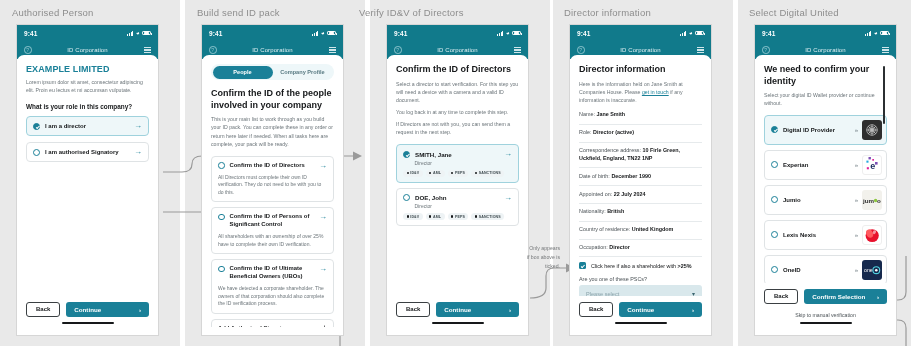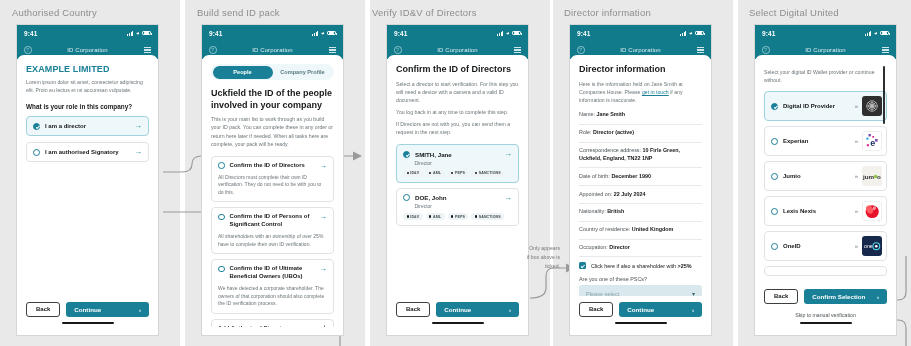--- a/index.html
+++ b/index.html
@@ -153,23 +153,23 @@
   <svg class="conn" viewBox="0 0 911 346">
     <path d="M163 172 H182 Q192 172 192 164 Q192 156 202 156 H353" fill="none" stroke="#9a9a9a" stroke-width="1.2"></path>
     <polygon points="353,151.5 362,156 353,160.5" fill="#9a9a9a"></polygon>
     <path d="M163 212 H330 Q340 212 340 222 V346" fill="none" stroke="#9a9a9a" stroke-width="1.2"></path>
     <path d="M530 298 Q546 298 546 288 V276 Q546 268 554 268 H566" fill="none" stroke="#9a9a9a" stroke-width="1.2"></path>
     <polygon points="566,263.5 575,268 566,272.5" fill="#9a9a9a"></polygon>
     <path d="M884 300 H898 Q906 300 906 292 V256" fill="none" stroke="#9a9a9a" stroke-width="1.2"></path>
     <path d="M884 320 H898 Q906 320 906 328 V346" fill="none" stroke="#9a9a9a" stroke-width="1.2"></path>
   </svg>
 
-  <div class="col-title" style="left:12px">Authorised Country</div>
+  <div class="col-title" style="left:12px">Authorised Person</div>
   <div class="col-title" style="left:197px">Build send ID pack</div>
-  <div class="col-title" style="left:372px">Verify ID&amp;V of Directors</div>
+  <div class="col-title" style="left:359px">Verify ID&amp;V of Directors</div>
   <div class="col-title" style="left:564px">Director information</div>
   <div class="col-title" style="left:749px">Select Digital United</div>
 
   <div class="phone" style="left:16px">
     <div class="status">
       <span class="status-time">9:41</span>
       <span class="status-icons">
         <span class="sig">
             <i></i>
             <i></i>
@@ -239,21 +239,21 @@
           <i></i>
           <i></i>
         </span>
     </div>
     <div class="screen">
       <div class="scroll">
         <div class="tabs">
           <div class="tab active">People</div>
           <div class="tab">Company Profile</div>
         </div>
-        <div class="h-dark">Uckfield the ID of the people involved in your company</div>
+        <div class="h-dark">Confirm the ID of the people involved in your company</div>
         <div class="p-small" style="margin-bottom:8px">This is your main list to work through as you build your ID pack. You can complete these in any order or return here later if needed.  When all tasks here are complete, your pack will be ready.</div>
 
         <div class="task">
           <div class="task-head">
             <span class="ring"></span>
             <span class="task-title">Confirm the ID of Directors</span>
             <span class="arrow-r">→</span>
           </div>
           <div class="task-desc">All Directors must complete their own ID verification. They do not need to be with you to do this.</div>
         </div>
@@ -460,20 +460,21 @@
       <span class="circ-q">?</span>
       <span class="nav-title">ID Corporation</span>
       <span class="burger">
           <i></i>
           <i></i>
           <i></i>
         </span>
     </div>
     <div class="screen">
       <div class="scroll" style="position:relative">
+        <div class="h-dark">We need to confirm your identity</div>
         <div class="p-small" style="margin-bottom:7px">Select your digital ID Wallet provider or continue without.</div>
         <div class="sb"></div>
 
         <div class="wallet sel">
           <span class="radio on"></span>
           <span class="wallet-name">Digital ID Provider</span>
           <span class="chev2">»</span>
           <span class="logo" style="background:#2e2e2e">
             <svg width="14" height="14" viewBox="0 0 14 14">
                 <g fill="none" stroke="#cfcfcf" stroke-width=".7">

